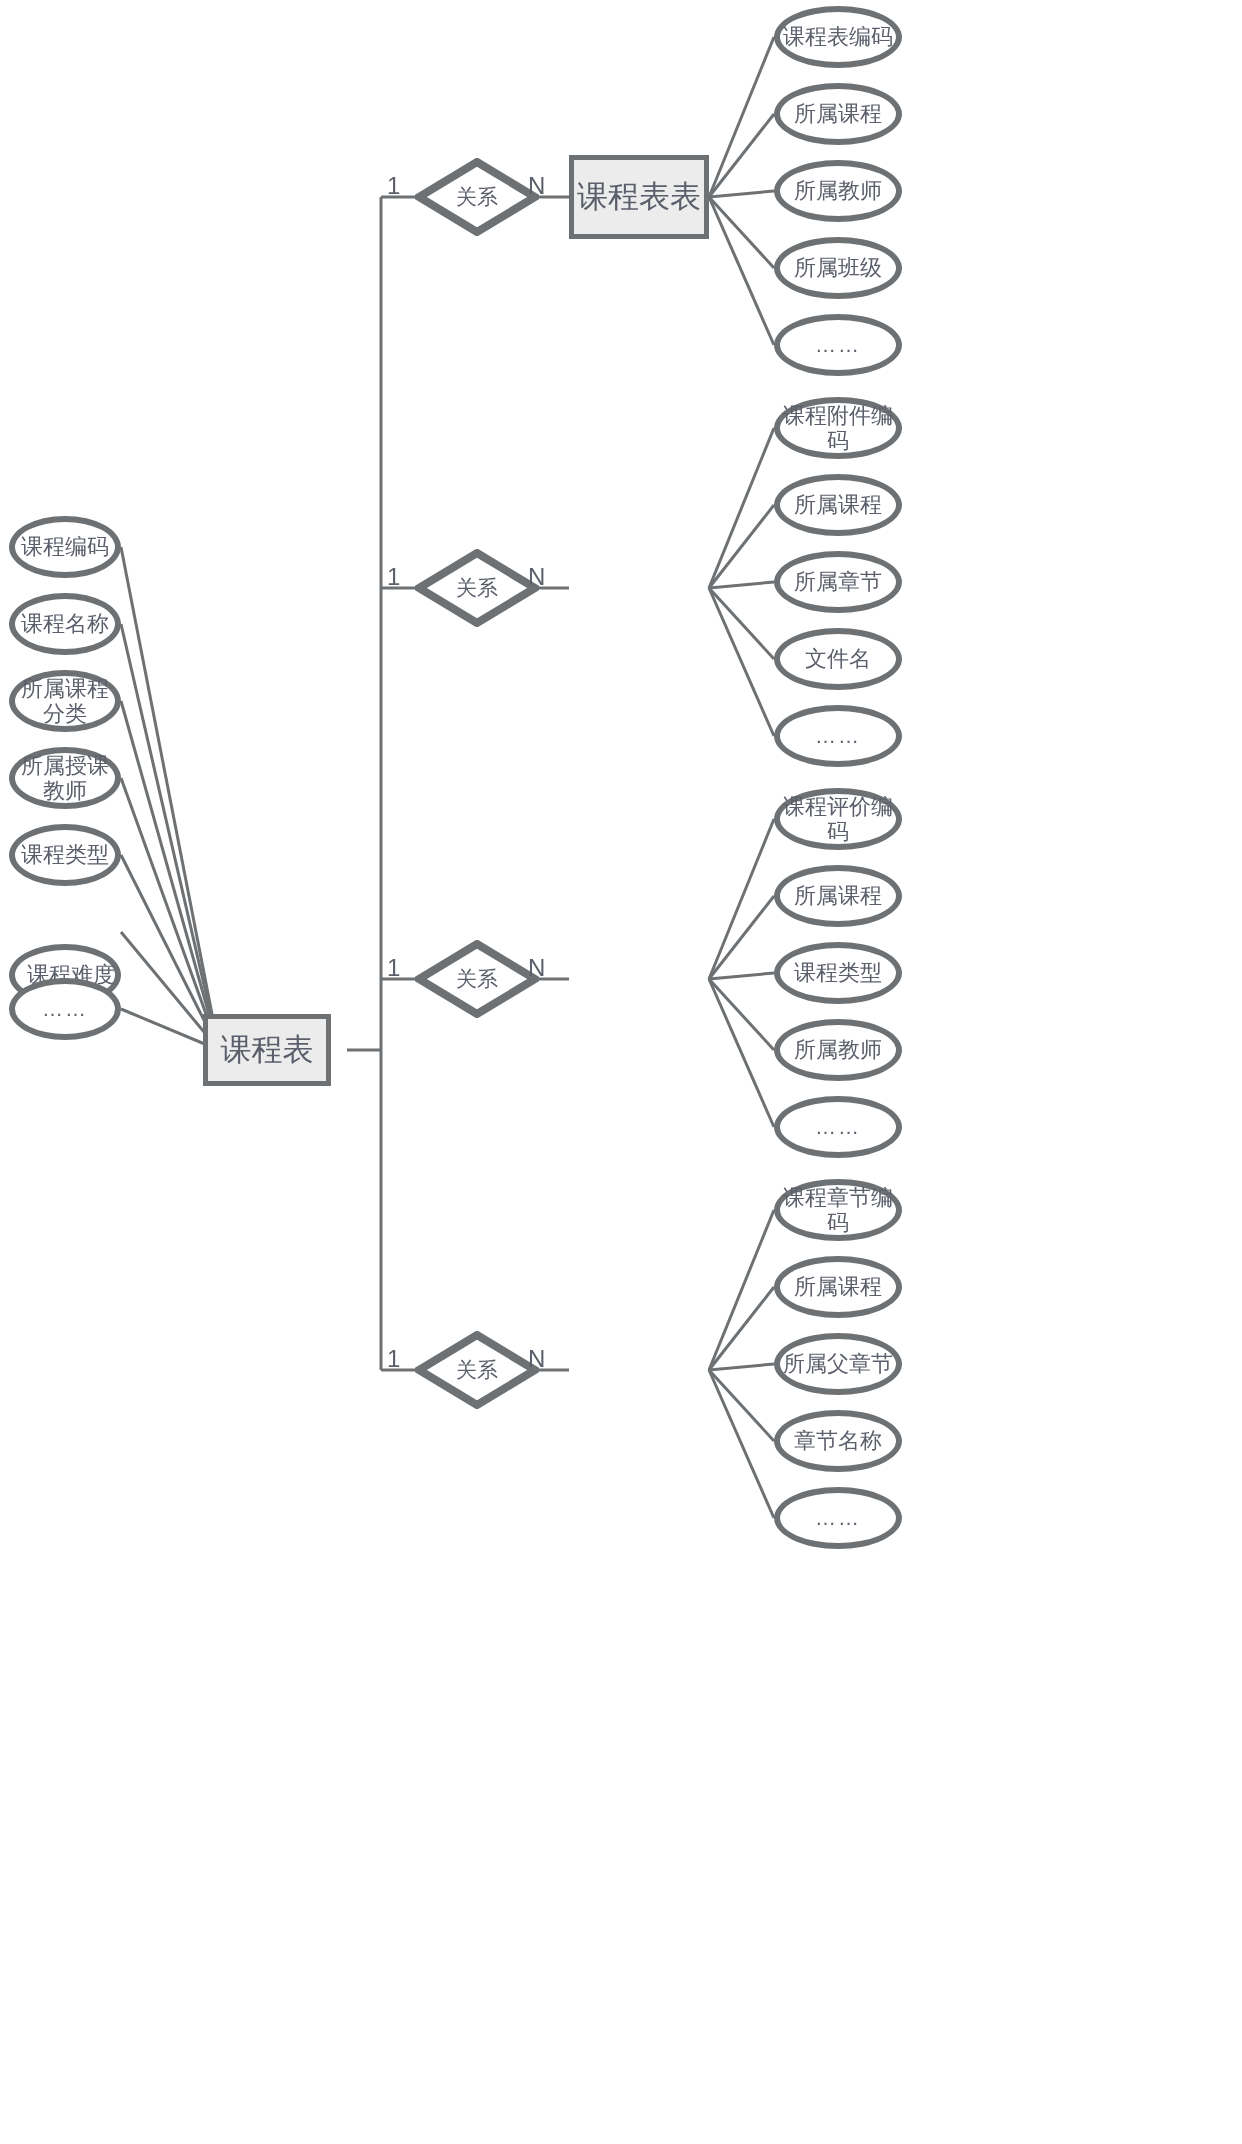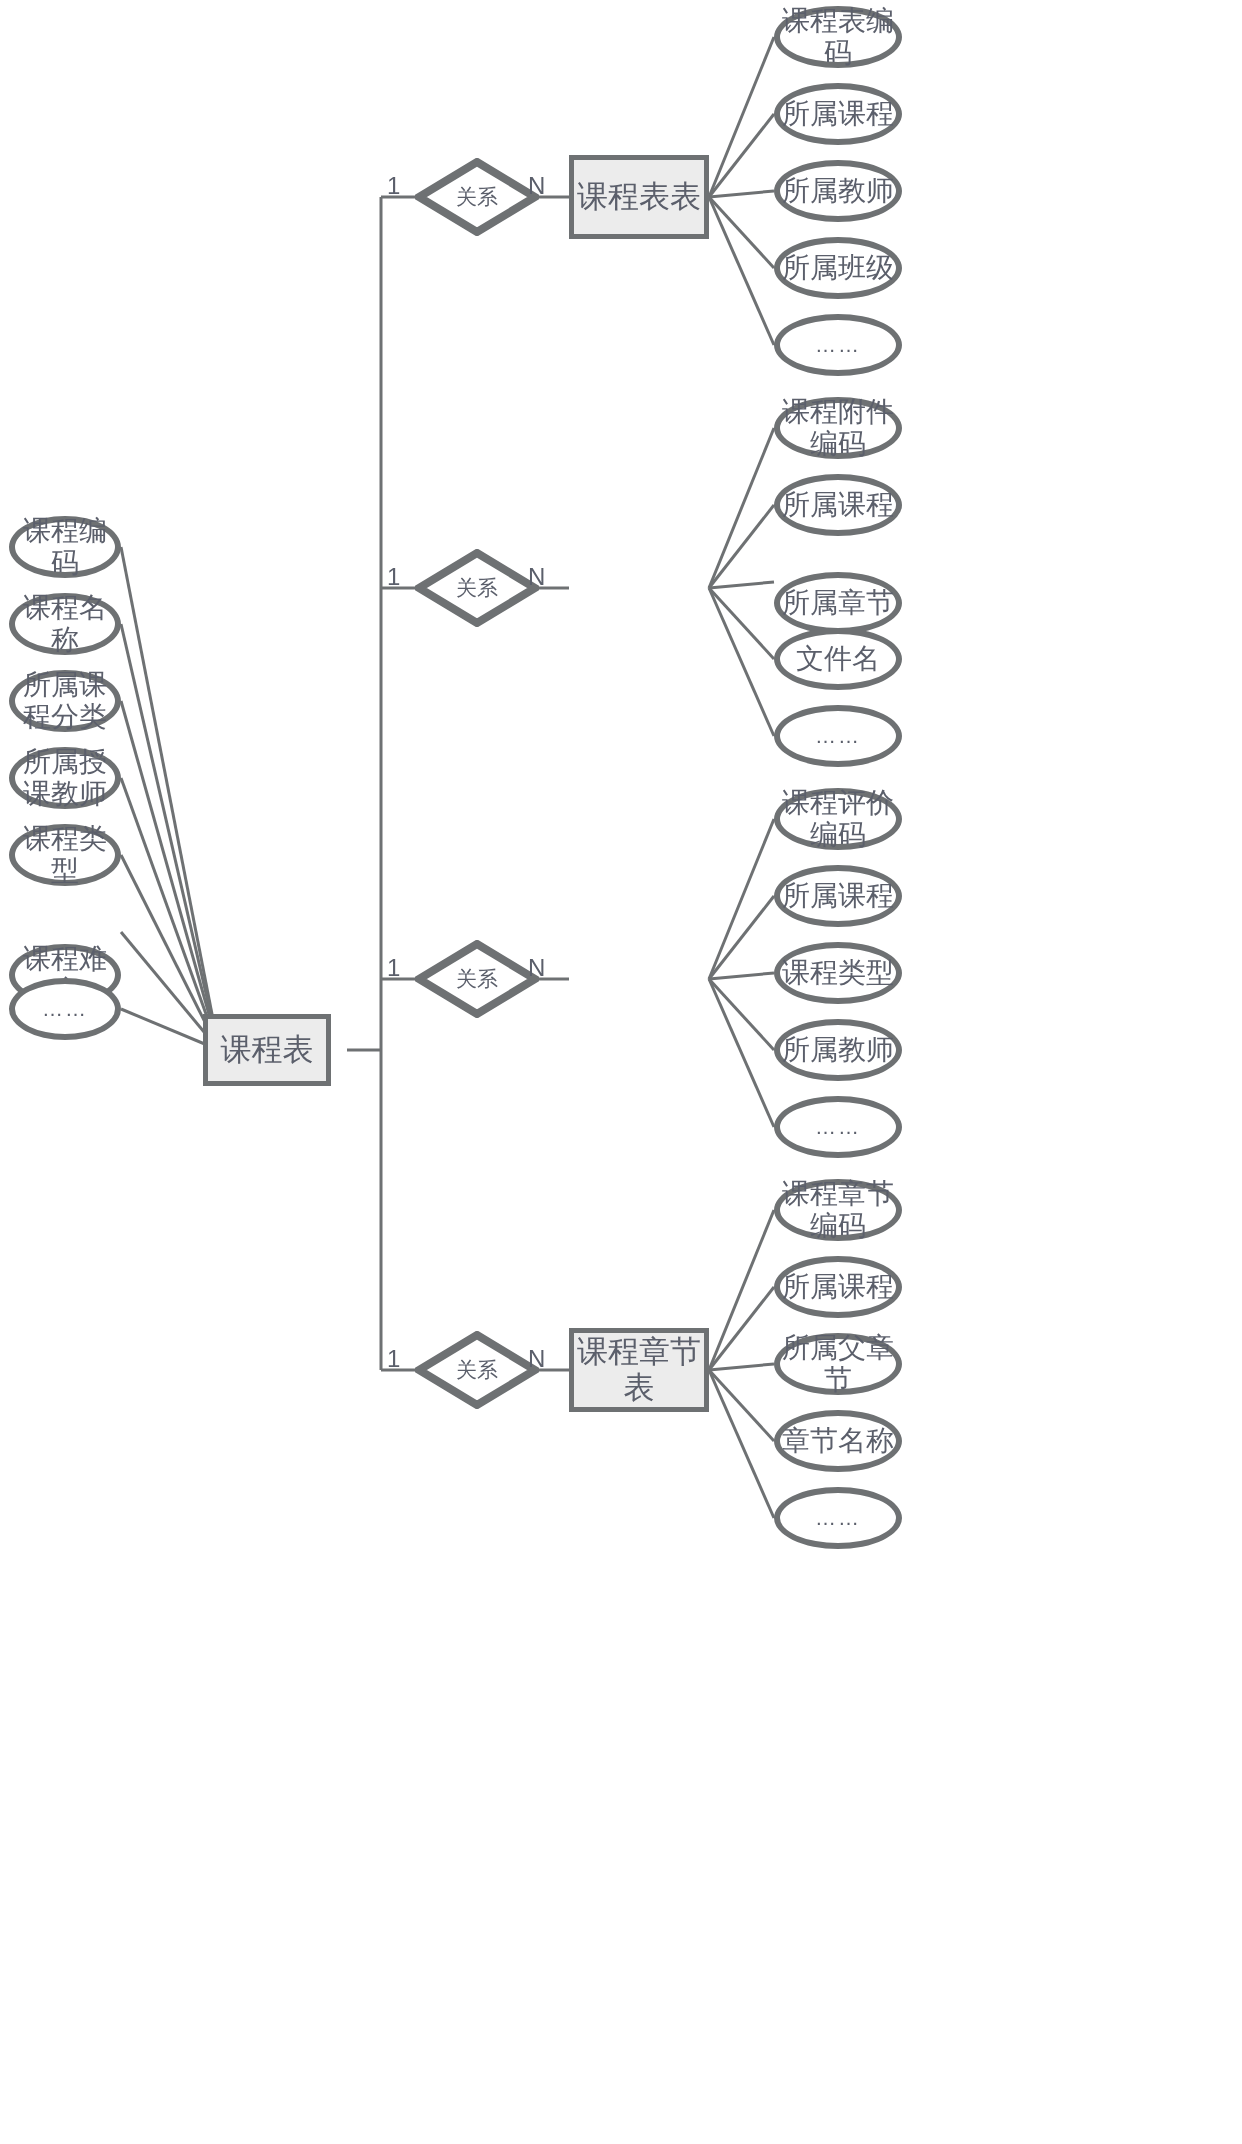--- a/index.html
+++ b/index.html
@@ -38,21 +38,21 @@
   }
   .entity {
     background: #ececec;
     border: 5px solid #6e7173;
     font-size: 31px;
   }
   .attr {
     background: #ffffff;
     border: 6px solid #6e7173;
     border-radius: 50%;
-    font-size: 28px;
+    font-size: 22px;
   }
   .attr.dots {
     letter-spacing: 2px;
     font-size: 21px;
   }
   .rel {
     font-size: 21px;
     background: transparent;
     border: none;
   }
@@ -182,21 +182,21 @@
     <span class="rel-label">关系</span>
   </div>
   <div class="card" style="left:387px; top:563px;"><span>1</span></div>
   <div class="card" style="left:528px; top:563px;"><span>N</span></div>
   <div class="node attr" style="left:774px; top:397px; width:128px; height:62px;">
     <span>课程附件编码</span>
   </div>
   <div class="node attr" style="left:774px; top:474px; width:128px; height:62px;">
     <span>所属课程</span>
   </div>
-  <div class="node attr" style="left:774px; top:572px; width:128px; height:62px;">
+  <div class="node attr" style="left:774px; top:551px; width:128px; height:62px;">
     <span>所属章节</span>
   </div>
   <div class="node attr" style="left:774px; top:628px; width:128px; height:62px;">
     <span>文件名</span>
   </div>
   <div class="node attr dots" style="left:774px; top:705px; width:128px; height:62px;">
     <span>……</span>
   </div>
 
   <div class="node rel" style="left:415px; top:940px; width:124px; height:78px;">
@@ -224,23 +224,20 @@
   </div>
 
   <div class="node rel" style="left:415px; top:1331px; width:124px; height:78px;">
     <svg class="diamond-shape" viewBox="0 0 124 78">
       <polygon points="62,4 120,39 62,74 4,39" fill="#ffffff" stroke="#6e7173" stroke-width="8"></polygon>
     </svg>
     <span class="rel-label">关系</span>
   </div>
   <div class="card" style="left:387px; top:1345px;"><span>1</span></div>
   <div class="card" style="left:528px; top:1345px;"><span>N</span></div>
-  <div class="node entity" style="left:569px; top:1328px; width:140px; height:84px;">
-    <span>课程章节表</span>
-  </div>
   <div class="node attr" style="left:774px; top:1179px; width:128px; height:62px;">
     <span>课程章节编码</span>
   </div>
   <div class="node attr" style="left:774px; top:1256px; width:128px; height:62px;">
     <span>所属课程</span>
   </div>
   <div class="node attr" style="left:774px; top:1333px; width:128px; height:62px;">
     <span>所属父章节</span>
   </div>
   <div class="node attr" style="left:774px; top:1410px; width:128px; height:62px;">

